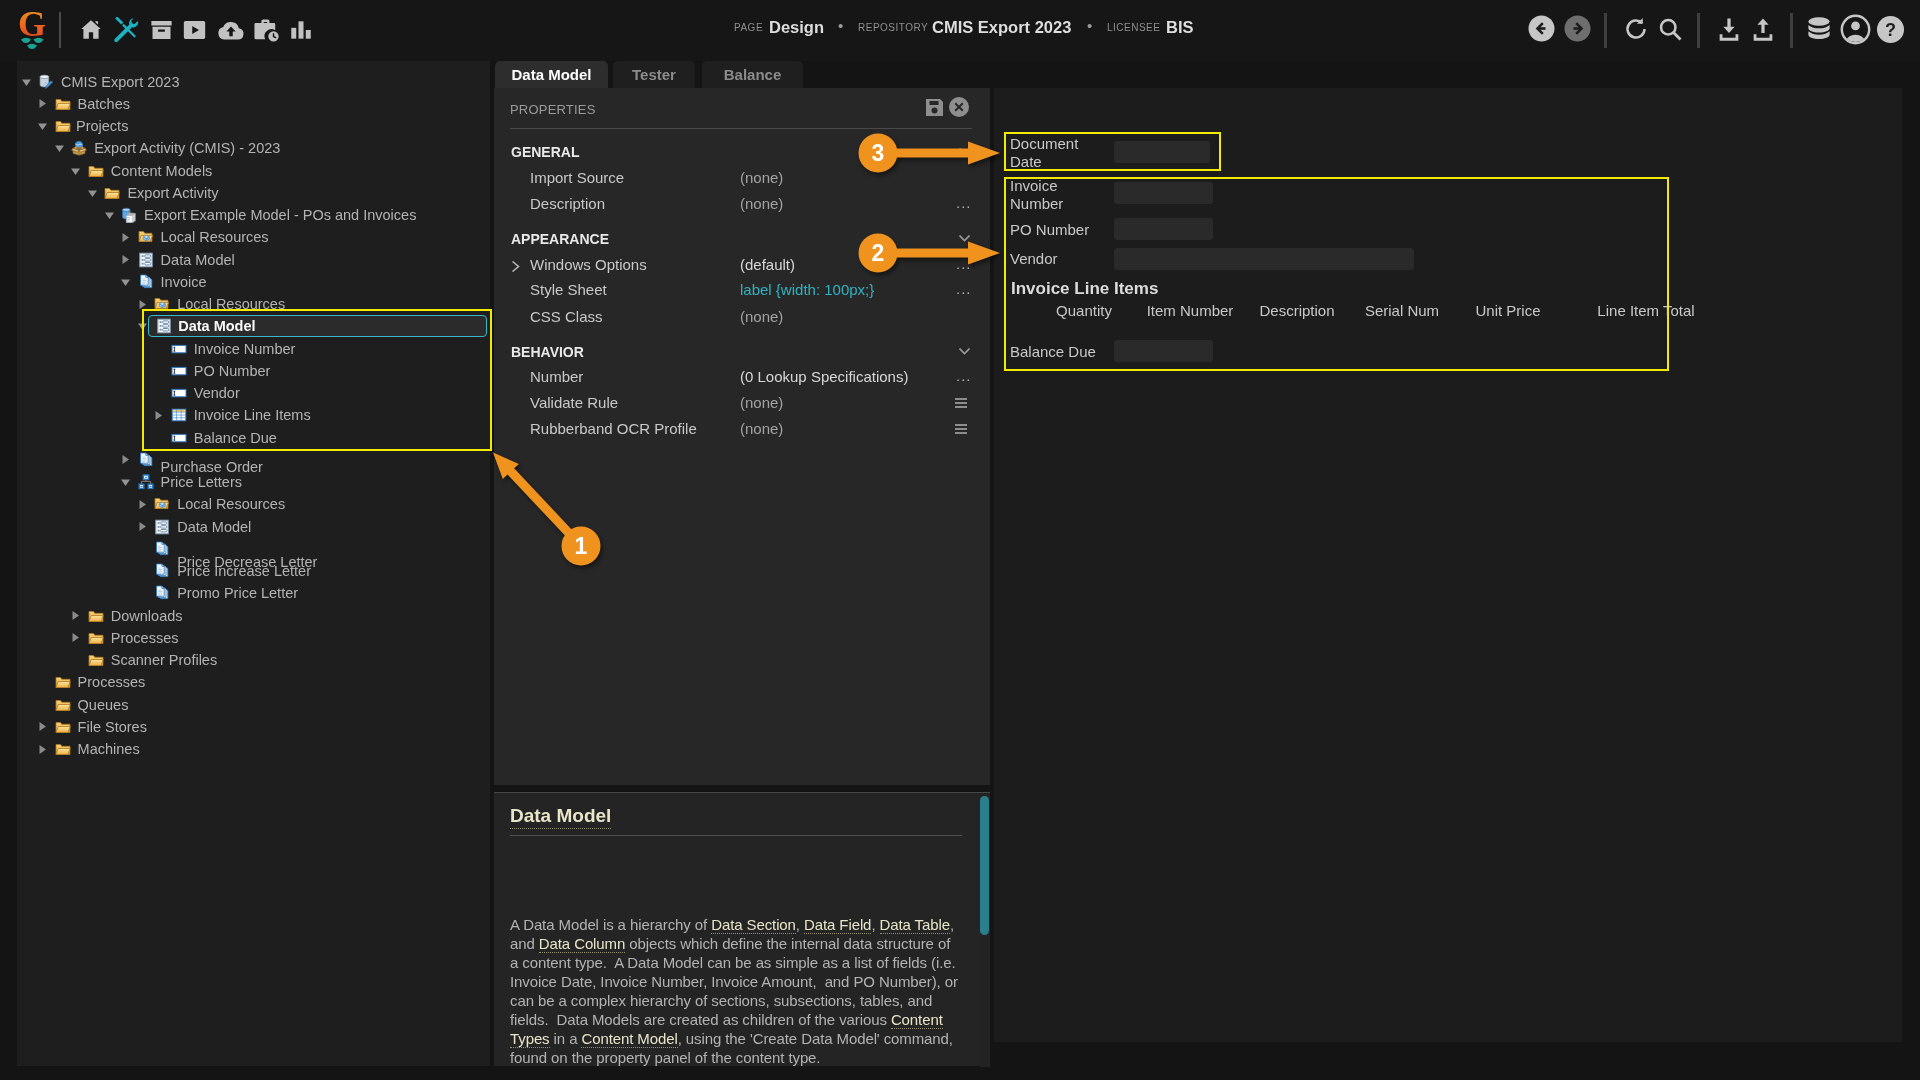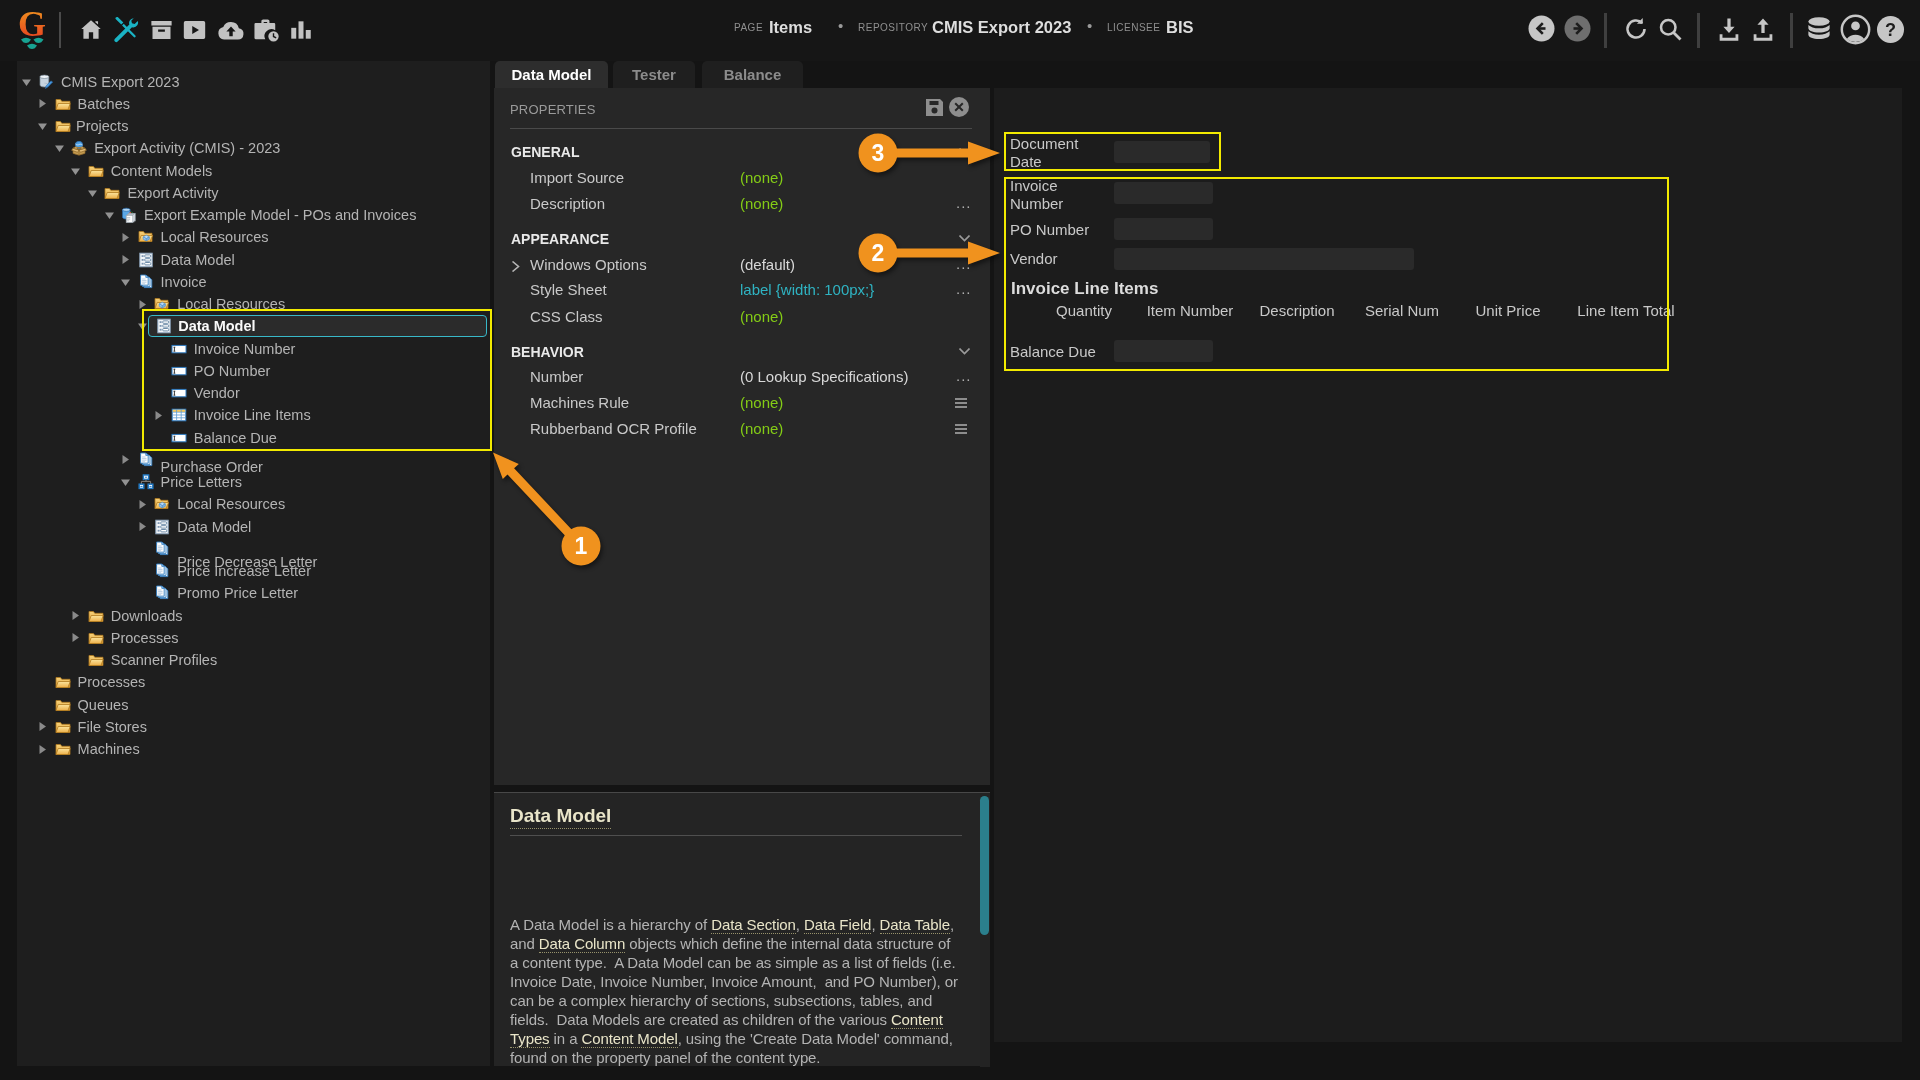--- a/index.html
+++ b/index.html
@@ -15,21 +15,21 @@
 .tl{position:absolute;font-size:14.5px;color:#b4b4b4;line-height:22px;white-space:nowrap;z-index:3}
 .tl.sel{color:#fafafa;font-weight:bold}
 .selrow{position:absolute;height:22px;background:#2b2b2b;border:1.5px solid #38b8c8;border-radius:4px;z-index:2}
 .ybox{position:absolute;border:2.5px solid #f2ea00;z-index:6}
 .tab{position:absolute;top:61px;height:27px;border-radius:5px 5px 0 0;font-size:15px;font-weight:bold;text-align:center;line-height:27px}
 #props{position:absolute;left:494px;top:88px;width:496px;height:697px;background:#272727}
 #ptitle{position:absolute;left:16px;top:14px;font-size:13px;color:#9a9a9a;letter-spacing:0.2px}
 .psec{position:absolute;left:17px;font-size:14px;font-weight:bold;color:#e9e9e9;white-space:nowrap}
 .plab{position:absolute;left:36px;font-size:15px;color:#c9c9c9;white-space:nowrap}
 .pval{position:absolute;left:246px;font-size:15px;white-space:nowrap}
-.pval.dim{color:#84cc16}
+.pval.dim{color:#a3a3a3}
 .pval.lit{color:#d8d8d8}
 .pval.teal{color:#2fb3c2}
 .pdots{position:absolute;left:462px;font-size:15px;color:#b0b0b0;letter-spacing:1px}
 .pham{position:absolute;left:461px}
 .pchev{position:absolute;left:465px}
 .pexp{position:absolute;left:18px}
 #desc{position:absolute;left:494px;top:792px;width:496px;height:274px;background:#242424;border-top:1px solid #484848}
 #dhead{position:absolute;left:16px;top:12px;font-size:19px;font-weight:bold;color:#e9e5c9;border-bottom:1.5px dotted #97926b;padding-bottom:1px}
 #dhr{position:absolute;left:16px;top:42px;width:452px;border-top:1px solid #4f4f4f}
 .dtx{position:absolute;left:16px;font-size:15px;color:#b3b3b3;line-height:19px;width:458px}
@@ -174,21 +174,21 @@
       </g>
     </svg>
   <svg class="abs" style="left:288px;top:16px" width="26" height="28" viewBox="0 0 24 24">
       <g fill="#c2c2c2">
         <rect x="3" y="10" width="4.6" height="10"></rect>
         <rect x="9.7" y="4" width="4.6" height="16"></rect>
         <rect x="16.4" y="12" width="4.6" height="8"></rect>
       </g>
     </svg>
   <div class="tbtxt" style="left:734px">PAGE</div>
-  <div class="tbval" style="left:769px">Items</div>
+  <div class="tbval" style="left:769px">Design</div>
   <div class="tbdot" style="left:838px">•</div>
   <div class="tbtxt" style="left:858px">REPOSITORY</div>
   <div class="tbval" style="left:932px">CMIS Export 2023</div>
   <div class="tbdot" style="left:1087px">•</div>
   <div class="tbtxt" style="left:1107px">LICENSEE</div>
   <div class="tbval" style="left:1166px">BIS</div>
   <svg class="abs" style="left:1528px;top:15px" width="27" height="27" viewBox="0 0 27 27">
       <circle cx="13.5" cy="13.5" r="13" fill="#c6c6c6"></circle>
       <path d="M14.8 8.2l-5.3 5.3 5.3 5.3" fill="none" stroke="#1d1d1d" stroke-width="2.6"></path>
       <path d="M9.5 13.5h8" stroke="#1d1d1d" stroke-width="2.6"></path>
@@ -584,21 +584,21 @@
 <div class="pval dim" style="top:220px">(none)</div>
 <div class="psec" style="top:256px">BEHAVIOR</div>
 <div class="pchev" style="top:260px">
       <svg width="11" height="7">
         <path d="M0.5 0.5l5 5 5-5" fill="none" stroke="#9a9a9a" stroke-width="1.6"></path>
       </svg>
     </div>
 <div class="plab" style="top:280px">Number</div>
 <div class="pval lit" style="top:280px">(0 Lookup Specifications)</div>
 <div class="pdots" style="top:279px">...</div>
-<div class="plab" style="top:306px">Machines Rule</div>
+<div class="plab" style="top:306px">Validate Rule</div>
 <div class="pval dim" style="top:306px">(none)</div>
 <div class="pham" style="top:310px">
       <svg width="12" height="10">
         <path d="M0 1h12M0 5h12M0 9h12" stroke="#b0b0b0" stroke-width="1.4"></path>
       </svg>
     </div>
 <div class="plab" style="top:332px">Rubberband OCR Profile</div>
 <div class="pval dim" style="top:332px">(none)</div>
 <div class="pham" style="top:336px">
       <svg width="12" height="10">
@@ -624,21 +624,21 @@
   <div class="fl" style="left:16px;top:132.5px">PO Number</div>
   <div class="fin" style="left:120px;top:130px;width:99px;height:22px"></div>
   <div class="fl" style="left:16px;top:161.5px">Vendor</div>
   <div class="fin" style="left:120px;top:160px;width:300px;height:22px"></div>
   <div class="fl" style="left:17px;top:189px;font-size:17px;font-weight:bold;color:#dcdcdc;top:192px!important">Invoice Line Items</div>
   <div class="fch" style="left:90px;top:214px">Quantity</div>
   <div class="fch" style="left:196px;top:214px">Item Number</div>
   <div class="fch" style="left:303px;top:214px">Description</div>
   <div class="fch" style="left:408px;top:214px">Serial Num</div>
   <div class="fch" style="left:514px;top:214px">Unit Price</div>
-  <div class="fch" style="left:632px;top:214px">Line Item Total</div>
+  <div class="fch" style="left:652px;top:214px">Line Item Total</div>
   <div class="fl" style="left:16px;top:254.5px">Balance Due</div>
   <div class="fin" style="left:120px;top:252px;width:99px;height:22px"></div>
 </div>
 
 <div class="ybox" style="left:142px;top:309px;width:350px;height:142px"></div>
 <div class="ybox" style="left:1004px;top:132px;width:217px;height:39px"></div>
 <div class="ybox" style="left:1004px;top:177px;width:665px;height:194px"></div>
 
 <svg class="abs" style="left:0;top:0;z-index:10" width="1920" height="1080" viewBox="0 0 1920 1080">
   <g filter="drop-shadow(2px 3px 2px rgba(0,0,0,0.45))">

